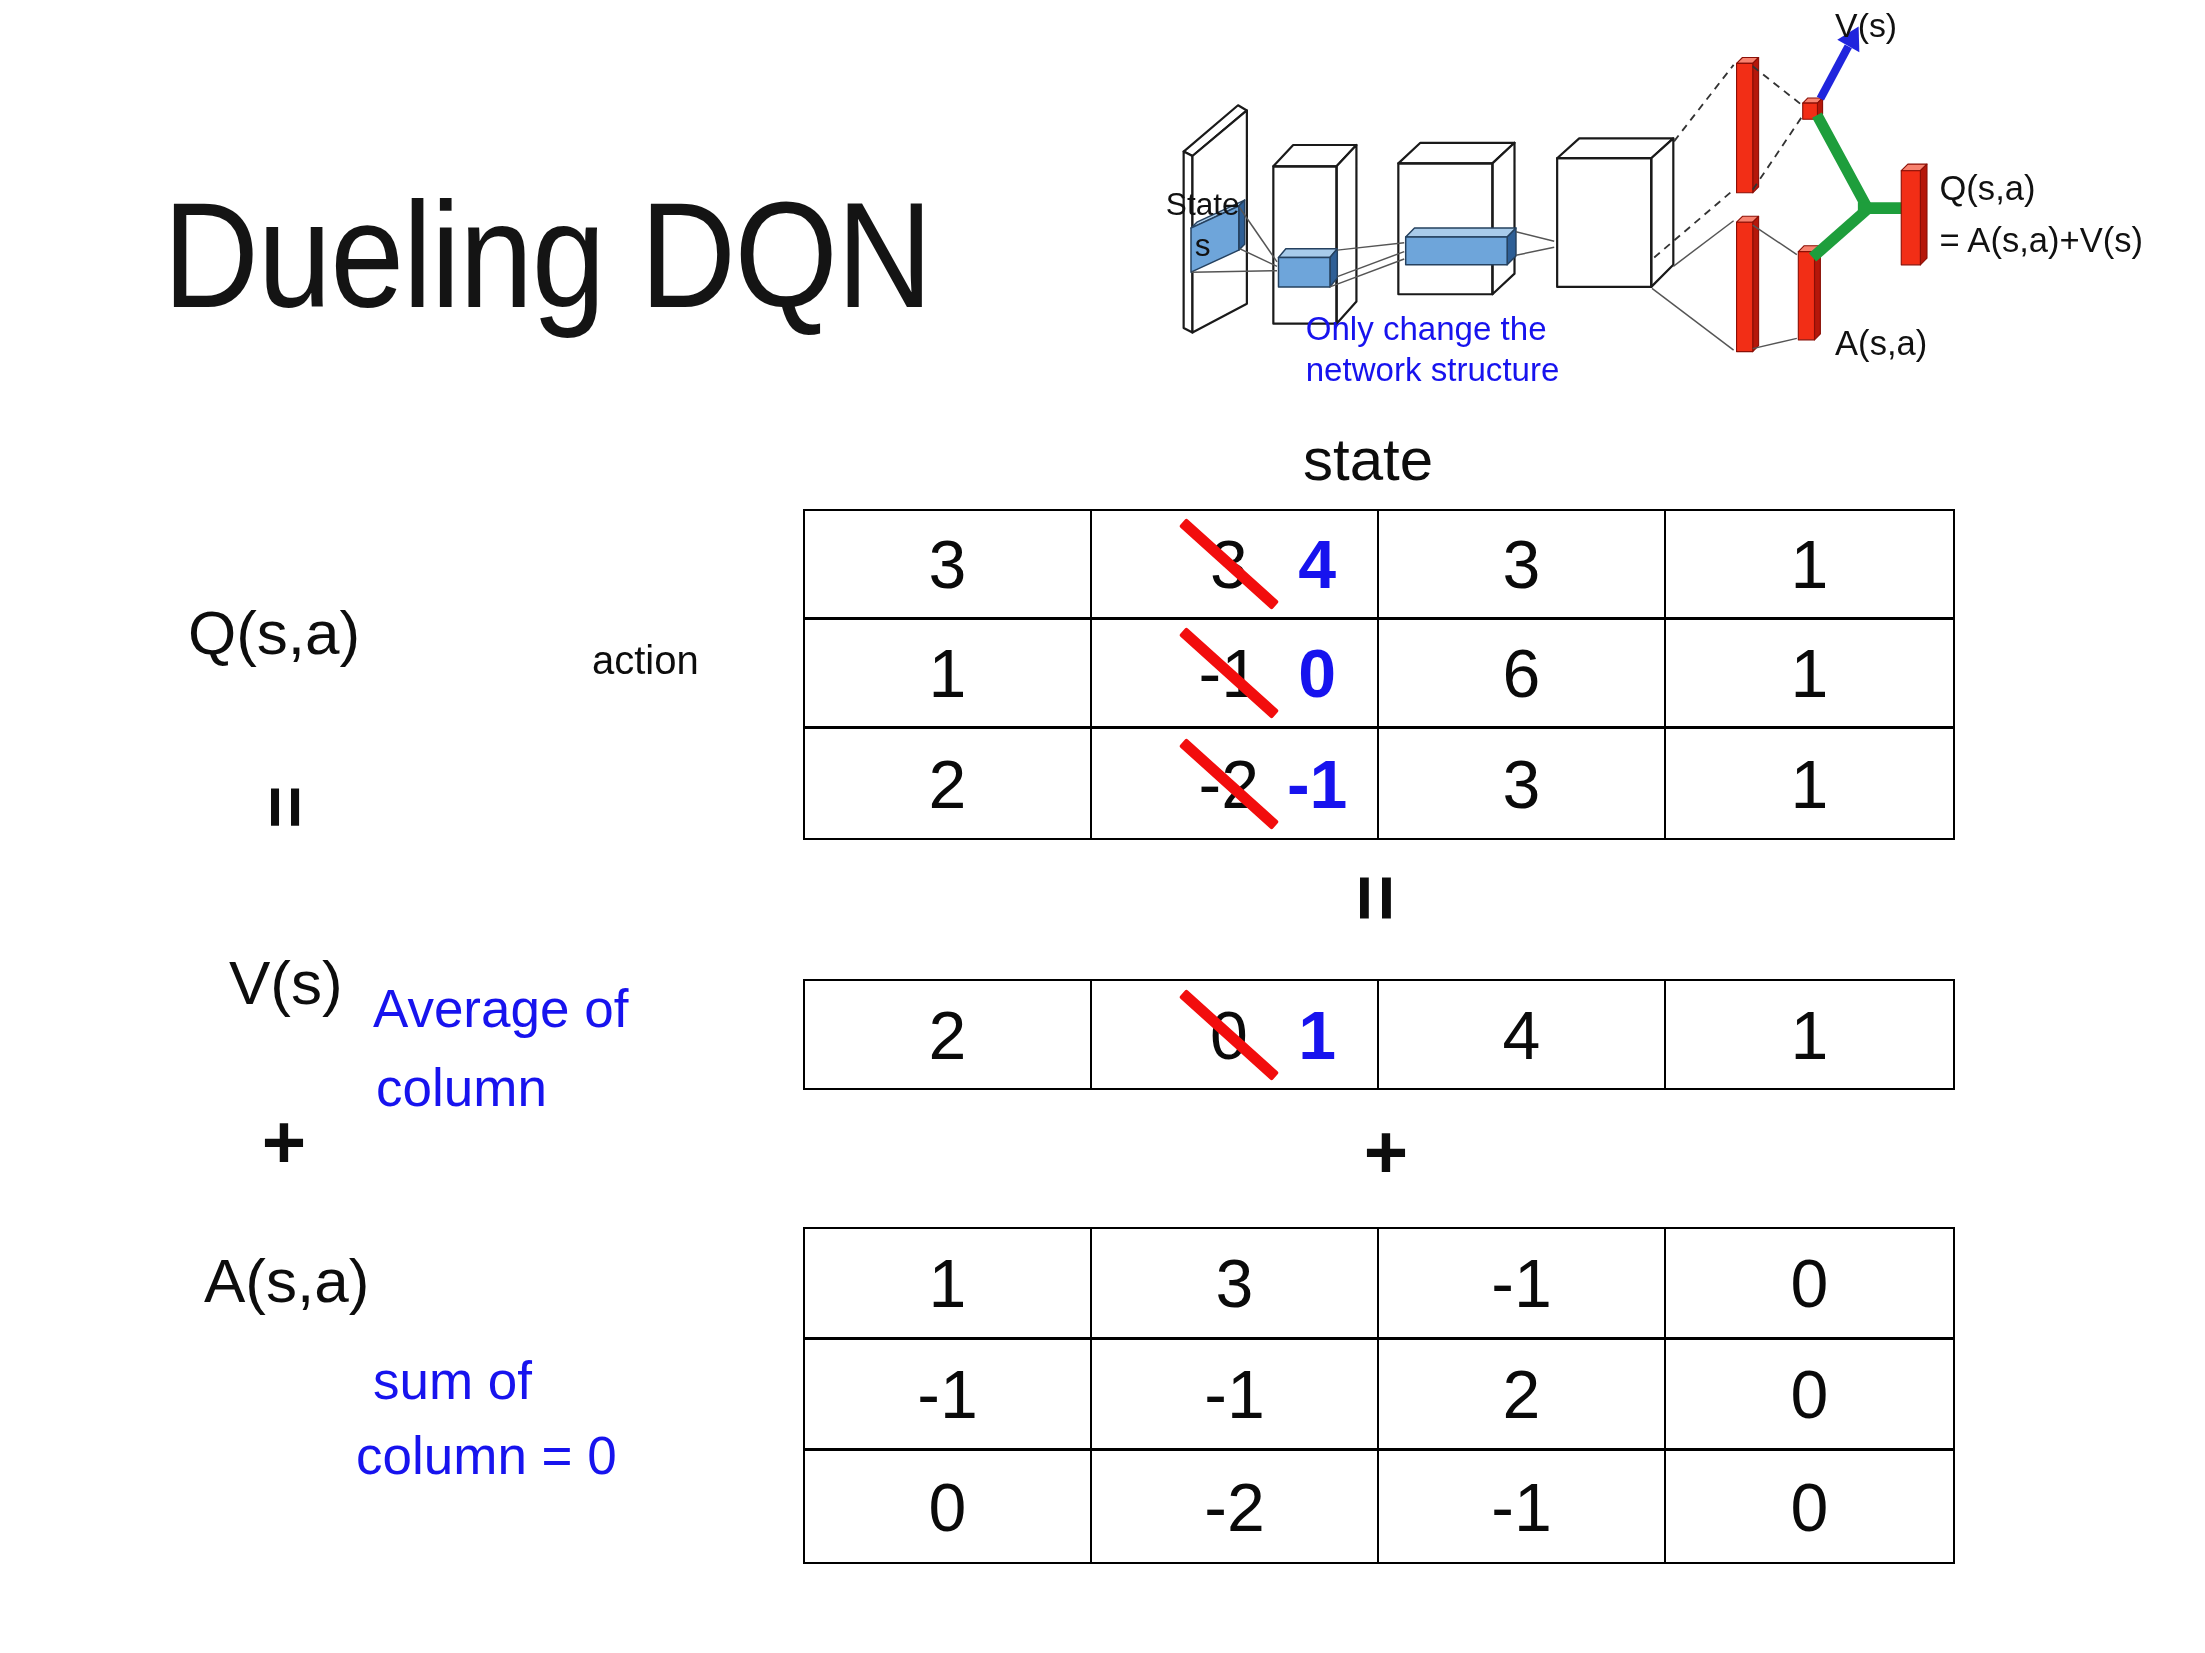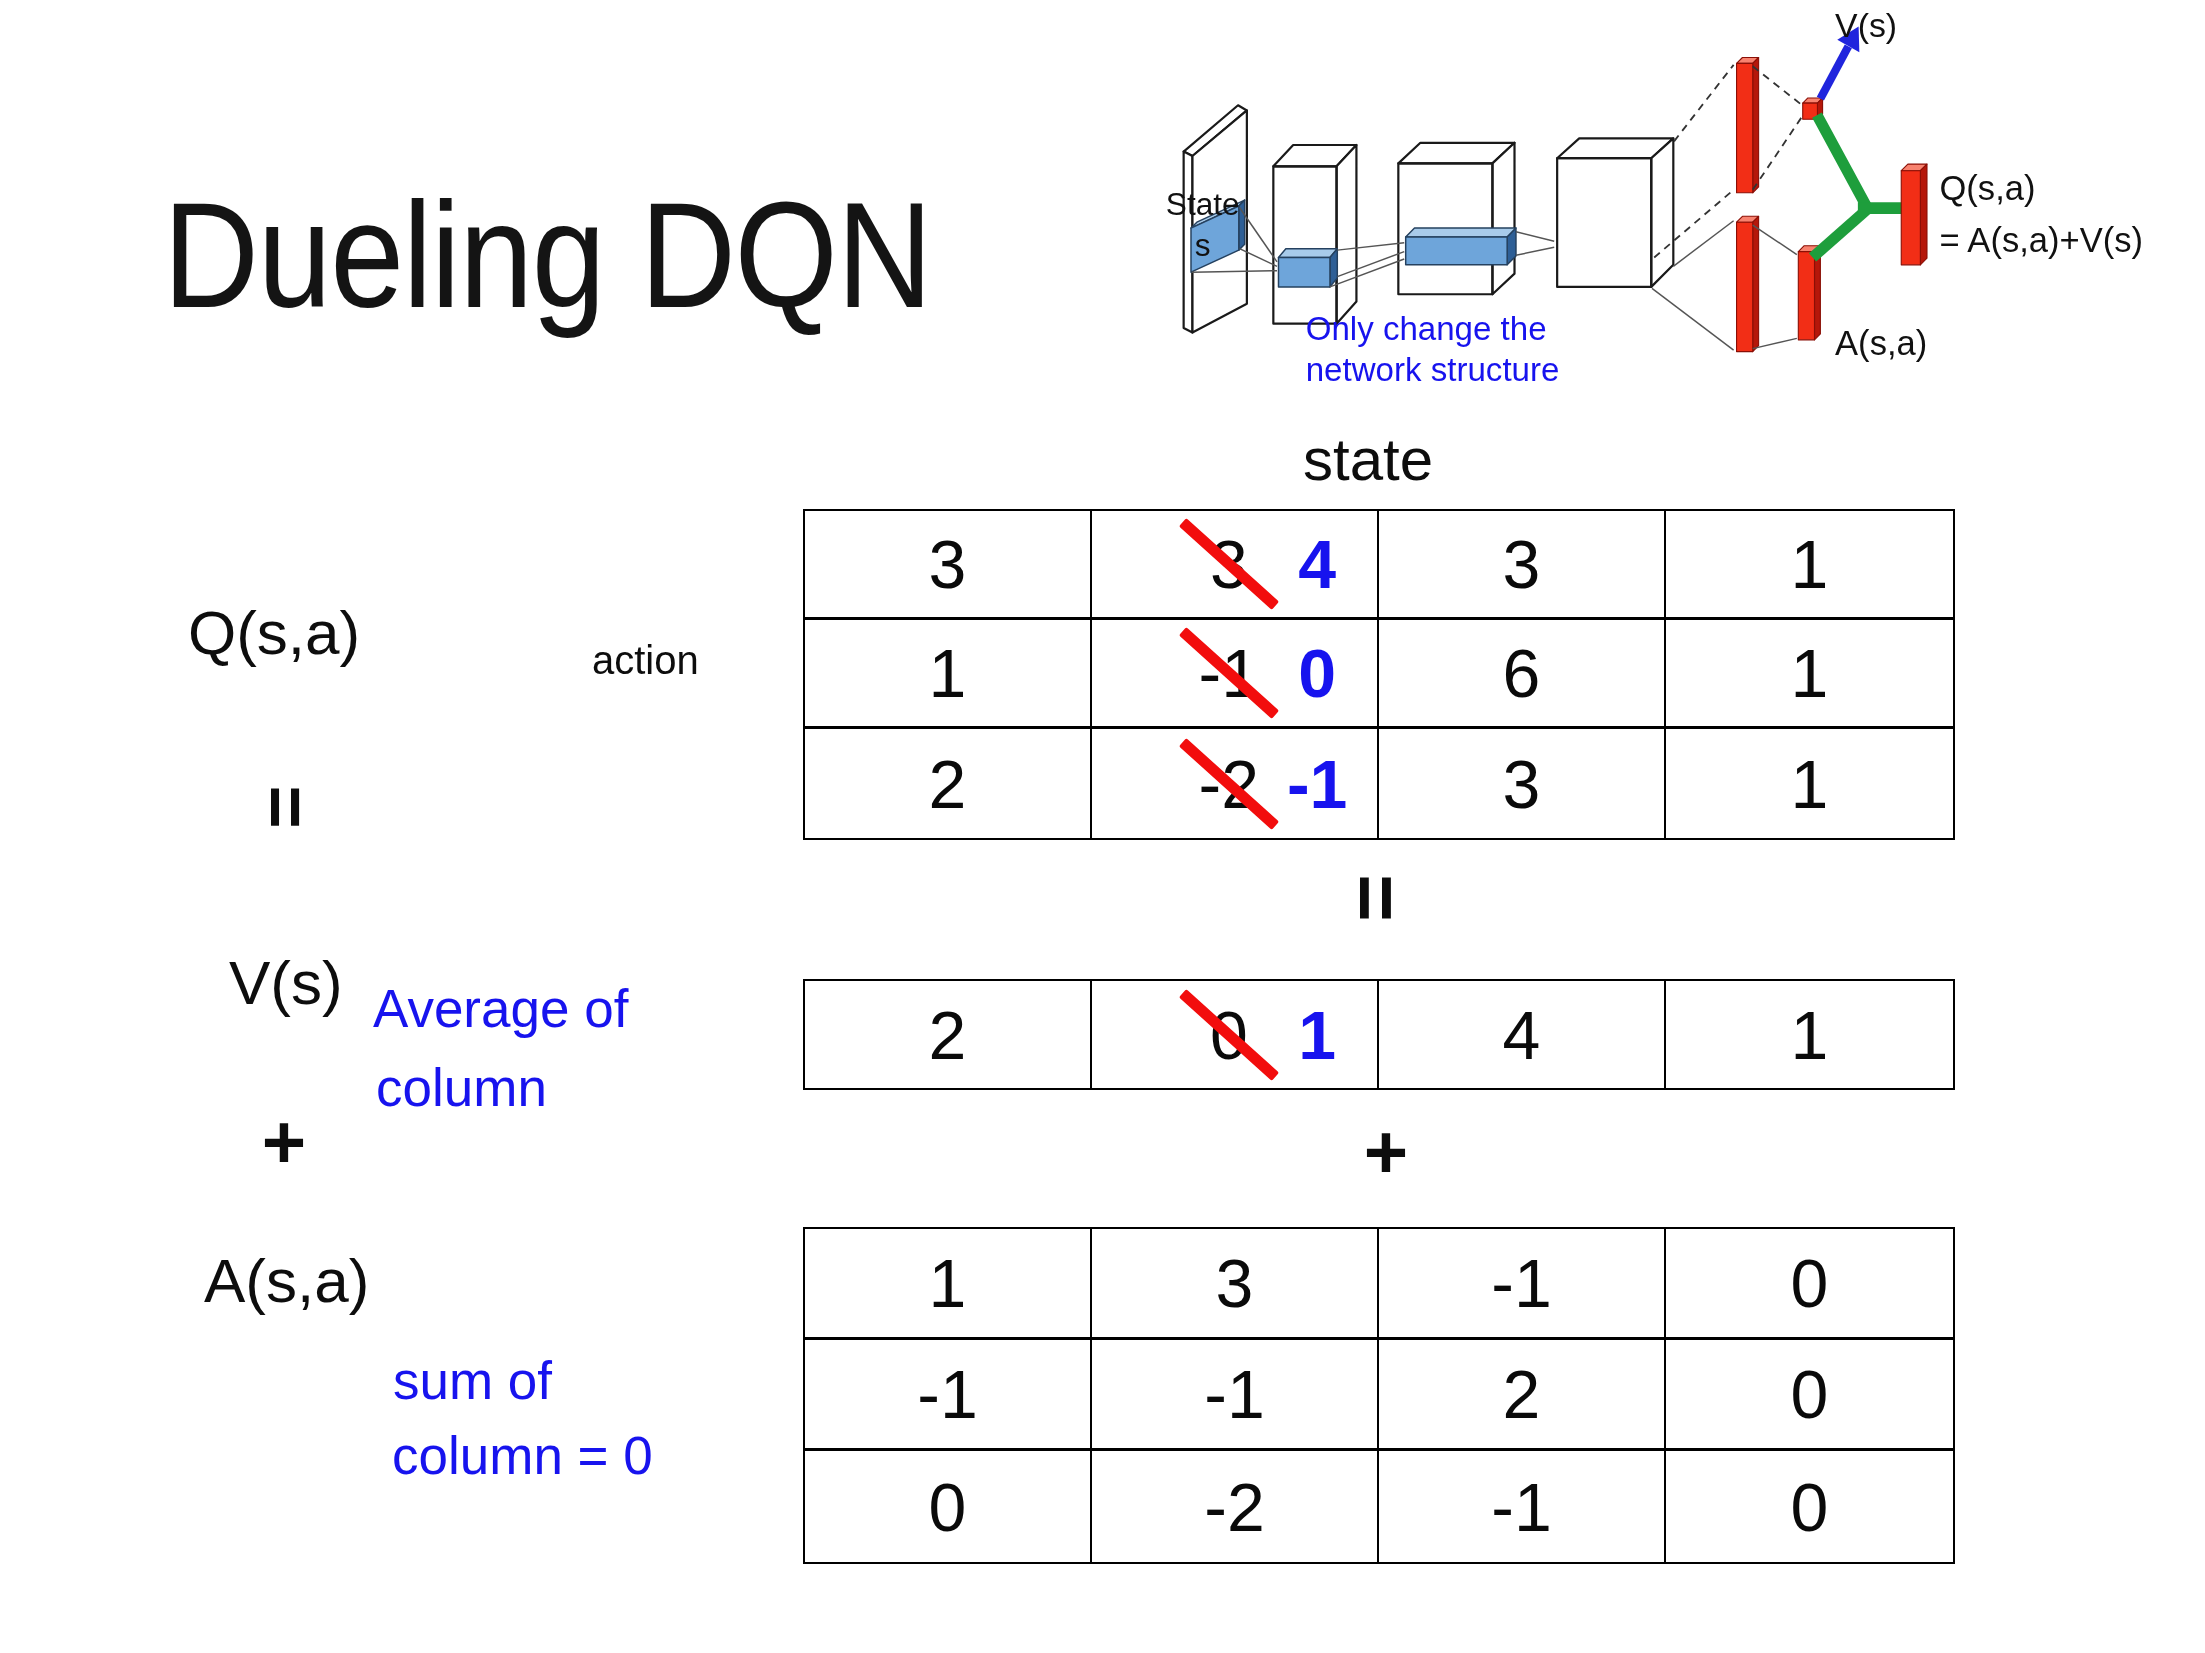--- a/index.html
+++ b/index.html
@@ -165,22 +165,22 @@
   </svg>
 
   <div class="lbl" style="left:188px;top:597px;">Q(s,a)</div>
   <div class="sym rot90" style="left:285px;top:807px;font-size:74px;">=</div>
   <div class="lbl" style="left:229px;top:947px;">V(s)</div>
   <div class="sym ctr" style="left:284px;top:1141px;font-size:76px;">+</div>
   <div class="lbl" style="left:204px;top:1245px;">A(s,a)</div>
 
   <div class="note" style="left:373px;top:978px;">Average of</div>
   <div class="note" style="left:376px;top:1057px;">column</div>
-  <div class="note" style="left:373px;top:1350px;margin-left:20px;">sum of</div>
-  <div class="note" style="left:392px;top:1425px;">column = 0</div>
+  <div class="note" style="left:373px;top:1350px;">sum of</div>
+  <div class="note" style="left:356px;top:1425px;">column = 0</div>
 
   <div class="lbl" style="left:1303px;top:425px;font-size:60px;">state</div>
   <div class="lbl" style="left:592px;top:638px;font-size:40px;">action</div>
 
   <div class="sym rot90" style="left:1376px;top:898px;font-size:82px;">=</div>
   <div class="sym ctr" style="left:1386px;top:1151px;font-size:76px;">+</div>
 
   <div class="tbl" id="qtable" style="left:803px;top:509px;width:1152px;height:331px;grid-template-rows:repeat(3,1fr);">
     <div class="cell">
         <span>3</span>

